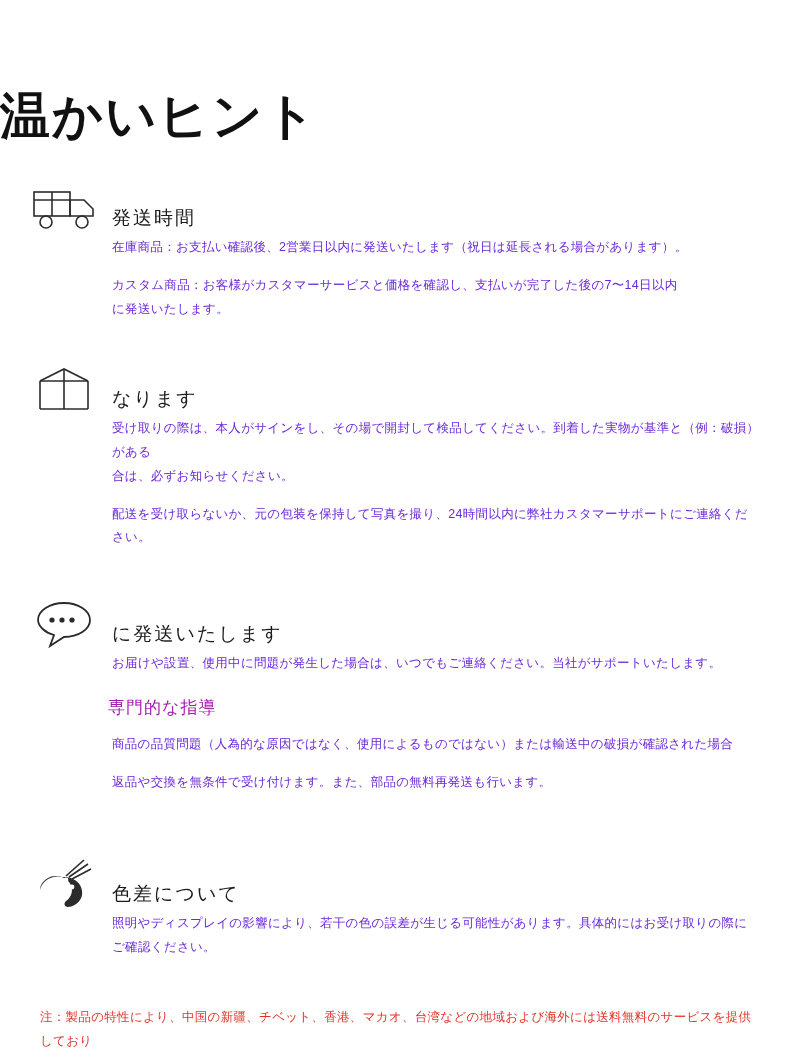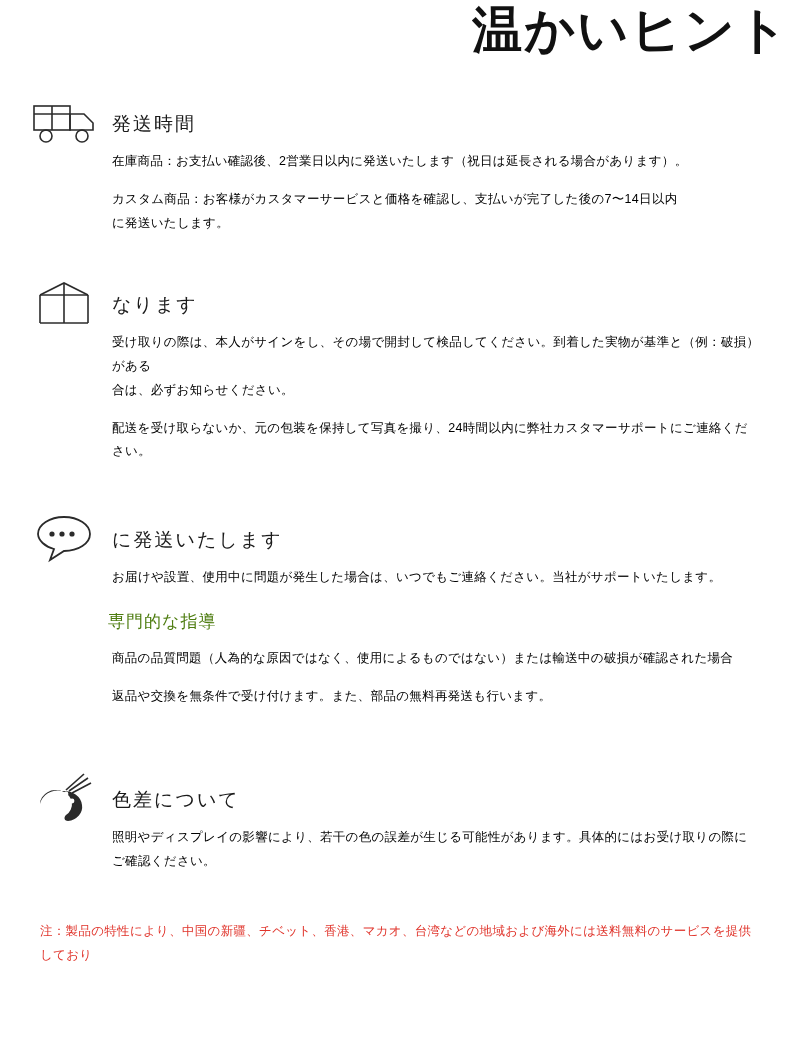--- a/index.html
+++ b/index.html
@@ -17,39 +17,41 @@
   }
   .page {
     width: 790px;
     height: 1062px;
     position: relative;
     box-sizing: border-box;
   }
 
   
   .title {
-    text-align: right;
+    text-align: left;
     font-size: 50px;
     font-weight: 700;
     letter-spacing: 2px;
     color: #111;
+    padding-top: 78px;
     padding-bottom: 10px;
     line-height: 1.2;
+    margin-top: 8px;
   }
 
   
   .section {
     position: relative;
     padding-left: 112px;
     padding-right: 30px;
     margin-top: 28px;
   }
   .section-head {
     display: flex;
-    align-items: center;
+    align-items: flex-end;
     min-height: 40px;
     margin-bottom: 6px;
   }
   .section-title {
     font-size: 19px;
     font-weight: 400;
     letter-spacing: 2px;
     color: #1a1a1a;
     line-height: 1.2;
   }
@@ -57,34 +59,34 @@
     position: absolute;
     left: 30px;
     top: -8px;
     width: 76px;
     height: 56px;
     display: block;
   }
   .body-line {
     font-size: 12.5px;
     line-height: 1.9;
-    color: #000000;
+    color: #6d28d9;
     letter-spacing: 0.3px;
   }
   .body-block {
     margin-top: 6px;
   }
   .sub-title {
     font-size: 17px;
     font-weight: 400;
     letter-spacing: 1px;
     margin-top: 20px;
     margin-bottom: 6px;
     margin-left: -4px;
-    color: #4d7c0f;
+    color: #a21caf;
   }
   .gap-block {
     margin-top: 14px;
   }
 
   
   .notice {
     margin-top: 46px;
     padding-left: 40px;
     padding-right: 36px;

